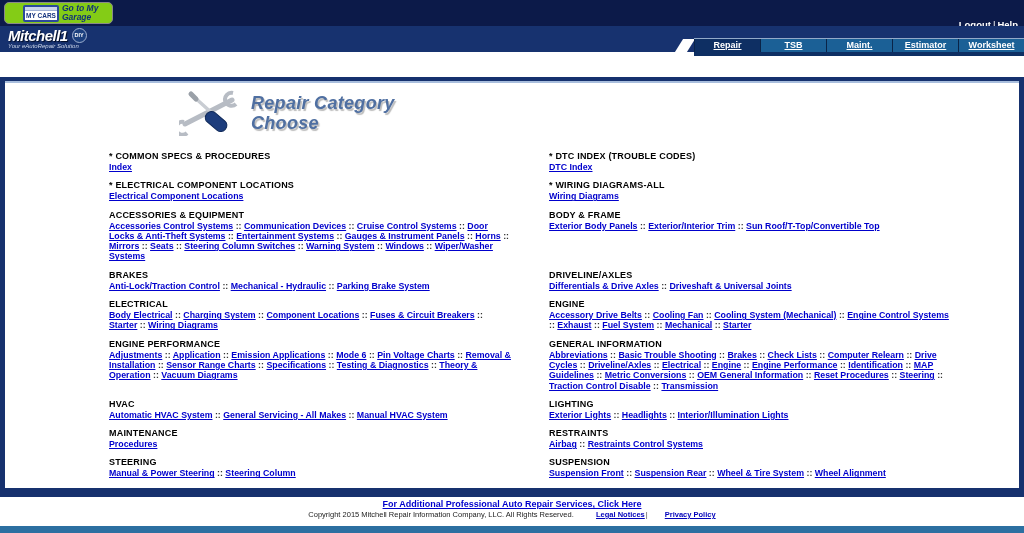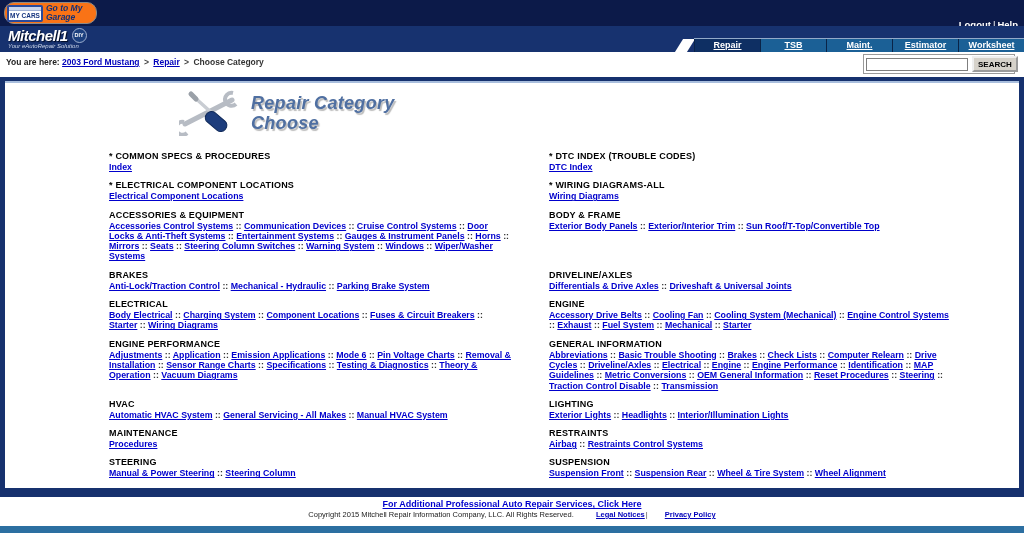--- a/index.html
+++ b/index.html
@@ -2,21 +2,21 @@
 <html style="--c-topbar: #0c1a49; --c-logobar: #17326f; --c-tab: #1b6096; --c-tab-active: #0e2f63; --c-frame: #16316e; --c-link: #0000cc; --c-title: #4f6fa1; --c-bottom: #2c6fa1;"><head>
 <meta charset="utf-8">
 <style>
   * { margin:0; padding:0; box-sizing:border-box; }
   html,body { width:1024px; height:533px; }
   body { font-family:"Liberation Sans", sans-serif; background:#fff; position:relative; overflow:hidden; }
   #page { position:absolute; inset:0; width:1024px; height:533px; background:#fff; }
 
   
   .topbar { position:absolute; top:0; left:0; right:0; height:26px; background:var(--c-topbar); display:flex; justify-content:space-between; }
-  .garage-btn { margin:2px 0 0 4px; height:22px; background:#f97316; border:1px solid #8a8a8a; border-radius:10px; display:flex; align-items:center; gap:3px; padding:1px 4px 1px 2px; cursor:pointer; }
+  .garage-btn { margin:2px 0 0 4px; height:22px; background:#84cc16; border:1px solid #8a8a8a; border-radius:5px; display:flex; align-items:center; gap:3px; padding:1px 4px 1px 18px; cursor:pointer; }
   .plate { width:36px; height:17px; border:2px solid #2b4a9b; background:#fff; border-radius:2px; overflow:hidden; }
   .plate-band { height:4px; background:#c9d4ea; border-bottom:1px solid #9fb0d4; font-size:3px; color:#334f8d; text-align:center; line-height:3px; letter-spacing:1px; }
   .plate-text { font-size:6.5px; font-weight:bold; color:#17357f; text-align:center; line-height:9px; }
   .garage-label { font-size:8.5px; font-weight:bold; font-style:italic; color:#11307a; line-height:9px; width:46px; }
   .top-right { text-align:right; padding:14px 6px 0 0; }
   .top-links a { color:#fff; font-size:9.5px; font-weight:bold; text-decoration:underline; cursor:pointer; }
   .top-links .pipe { color:#fff; font-size:9.5px; margin:0 2px; }
   .version { color:#cdd6e8; font-size:7.5px; margin-top:1px; }
 
   
@@ -101,34 +101,20 @@
     <div class="tabs">
         <a class="tab active">Repair</a>
         <a class="tab">TSB</a>
         <a class="tab">Maint.</a>
         <a class="tab">Estimator</a>
         <a class="tab">Worksheet</a>
       </div>
     <div class="tabs-underbar"></div>
   </div>
 
-  <div class="subrow">
-    <div class="breadcrumb">
-      <span class="bc-prefix">You are here:</span>
-      <a class="bc-link">2003 Ford Mustang</a>
-      <span class="bc-sep">&gt;</span>
-      <a class="bc-link">Repair</a>
-      <span class="bc-sep">&gt;</span>
-      <span class="bc-current">Choose Category</span>
-    </div>
-    <div class="search-panel">
-      <input class="search-input" type="text" value="" style="">
-      <button class="search-btn">SEARCH</button>
-    </div>
-  </div>
 
   <div class="main-frame">
     <div class="content-topbar"></div>
     <div class="title-block">
       <svg class="tools-icon" viewBox="0 0 62 46">
         <path d="M54,3 a6.5,6.5 0 1,0 3,11" fill="none" stroke="#b7bcc4" stroke-width="4"></path>
         <path d="M8,43 a6.5,6.5 0 1,1 -3,-11" fill="none" stroke="#b7bcc4" stroke-width="4"></path>
         <line x1="6" y1="34" x2="53" y2="10" stroke="#b7bcc4" stroke-width="5" stroke-linecap="round"></line>
         <line x1="14" y1="6" x2="34" y2="24" stroke="#c9cdd3" stroke-width="3.4" stroke-linecap="round"></line>
         <line x1="12" y1="4" x2="17" y2="9" stroke="#9aa0a8" stroke-width="5" stroke-linecap="round"></line>

